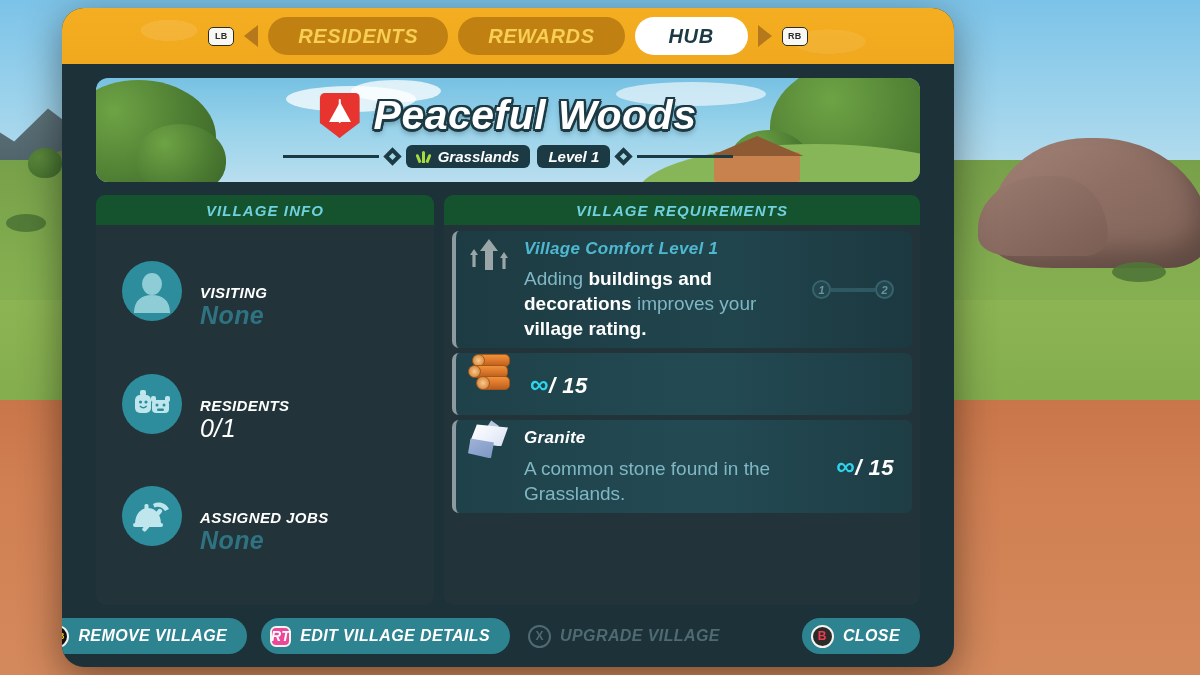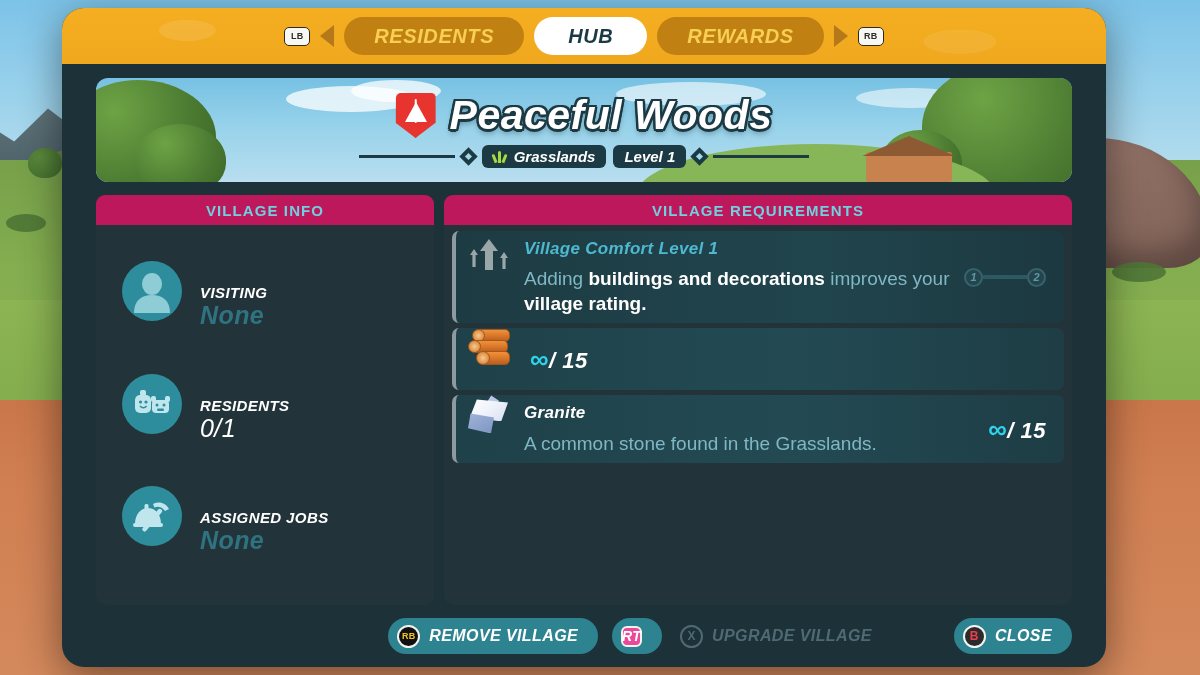--- a/index.html
+++ b/index.html
@@ -54,21 +54,21 @@
     border-radius: 50% 40% 18% 26% / 66% 74% 26% 24%;
   }
   .bush { position: absolute; border-radius: 50%; background: #4f7536; opacity: .9; }
   .tree-sil {
     position: absolute; border-radius: 50% 50% 46% 46%;
     background: radial-gradient(circle at 35% 30%, #5d8a3c, #3f6b2c);
   }
 
   
   #dialog {
-    position: absolute; left: 62px; top: 8px; width: 1044px; height: 659px;
+    position: absolute; left: 62px; top: 8px; width: 892px; height: 659px;
     background: #1d3138;
     border-radius: 22px;
     box-shadow: 0 10px 40px rgba(0,0,0,.45);
     overflow: hidden;
     display: flex; flex-direction: column;
   }
 
   
   #tabbar {
     height: 56px; flex: 0 0 56px;
@@ -182,23 +182,23 @@
     background: #a8d93f; border-radius: 2px 2px 0 0; display: block;
   }
   .grass-ico i:nth-child(1) { left: 0;  transform: rotate(-22deg); height: 9px; }
   .grass-ico i:nth-child(2) { left: 5px; height: 12px; }
   .grass-ico i:nth-child(3) { left: 10px; transform: rotate(22deg); height: 9px; }
 
   
   #panels { display: flex; gap: 10px; margin-top: 13px; flex: 1; min-height: 0; }
   .panel { display: flex; flex-direction: column; border-radius: 9px; overflow: hidden; }
   .panel-head {
-    height: 30px; flex: 0 0 30px; background: #be185d;
-    display: flex; align-items: center; justify-content: center;
-    color: #6fd0df; font-size: 15px; font-weight: bold; 
+    height: 30px; flex: 0 0 30px; background: #14532d;
+    display: flex; align-items: center; justify-content: center;
+    color: #6fd0df; font-size: 15px; font-weight: bold; font-style: italic;
     letter-spacing: 1.1px;
   }
   .panel-body { flex: 1; background: #22333a; min-height: 0; }
 
   #village-info { width: 338px; flex: 0 0 338px; }
   #info-list { padding: 28px 0 0 26px; display: flex; flex-direction: column; gap: 36px; }
   .info-row { display: flex; align-items: center; gap: 18px; }
   .info-ico {
     width: 60px; height: 60px; border-radius: 50%; background: #2d8d9c;
     flex: 0 0 60px; position: relative; overflow: hidden;
@@ -345,22 +345,22 @@
   <div class="bush" style="left:6px;top:214px;width:40px;height:18px;"></div>
   <div class="bush" style="right:34px;top:262px;width:54px;height:20px;"></div>
 </div>
 
 <div id="dialog">
 
   <div id="tabbar">
     <div class="bumper">LB</div>
     <div class="arrow-nav arrow-left"></div>
     <div class="tab inactive">RESIDENTS</div>
+    <div class="tab inactive">REWARDS</div>
     <div class="tab active">HUB</div>
-    <div class="tab inactive">REWARDS</div>
     <div class="arrow-nav arrow-right"></div>
     <div class="bumper">RB</div>
   </div>
 
   <div id="body">
 
     <div id="banner">
       <div class="bn-cloud" style="left:190px;top:8px;width:130px;height:26px;"></div>
       <div class="bn-cloud" style="left:255px;top:2px;width:90px;height:22px;"></div>
       <div class="bn-cloud" style="left:520px;top:4px;width:150px;height:24px;opacity:.6;"></div>
@@ -531,20 +531,21 @@
   <div id="bottombar">
     <div id="btn-spacer"></div>
 
     <div class="btn filled">
       <span class="btn-glyph g-rb">RB</span>
       <span>REMOVE VILLAGE</span>
     </div>
 
     <div class="btn filled">
       <span class="btn-glyph g-rt">RT</span>
+      <span>EDIT VILLAGE DETAILS</span>
     </div>
 
     <div class="btn disabled">
       <span class="btn-glyph g-x">X</span>
       <span>UPGRADE VILLAGE</span>
     </div>
 
     <div class="btn filled" style="margin-left:48px;">
       <span class="btn-glyph g-b">B</span>
       <span>CLOSE</span>

